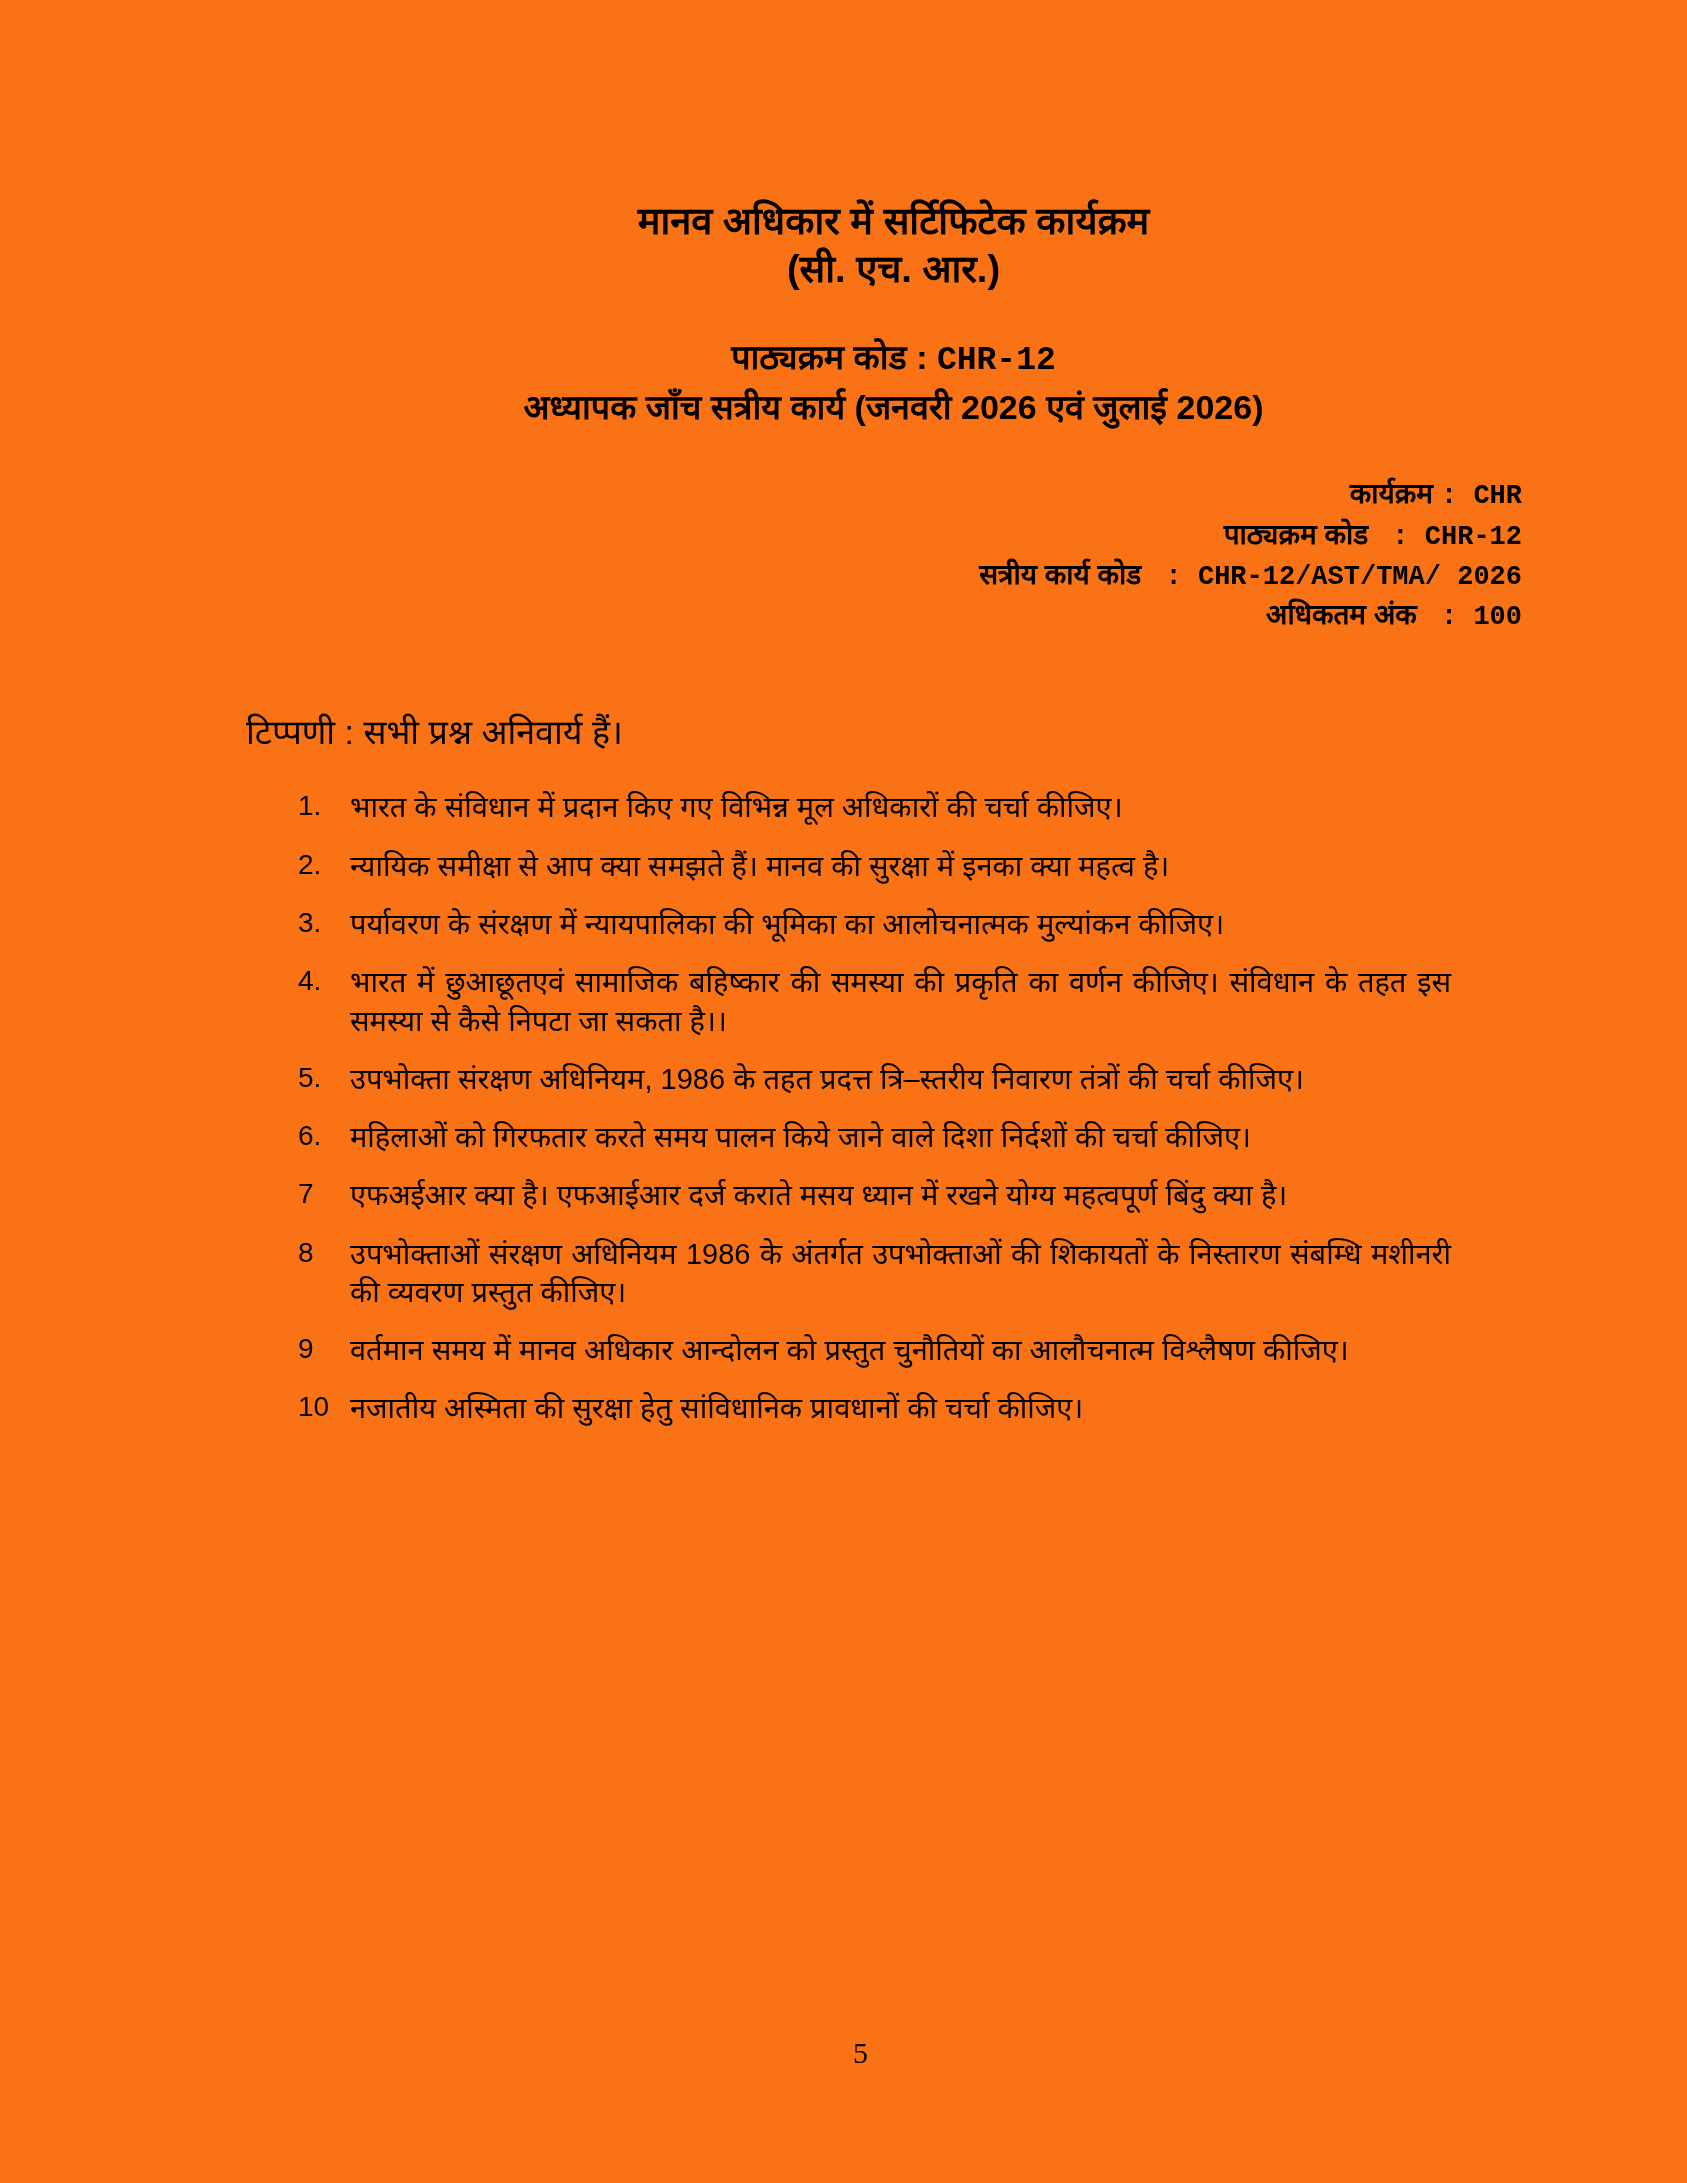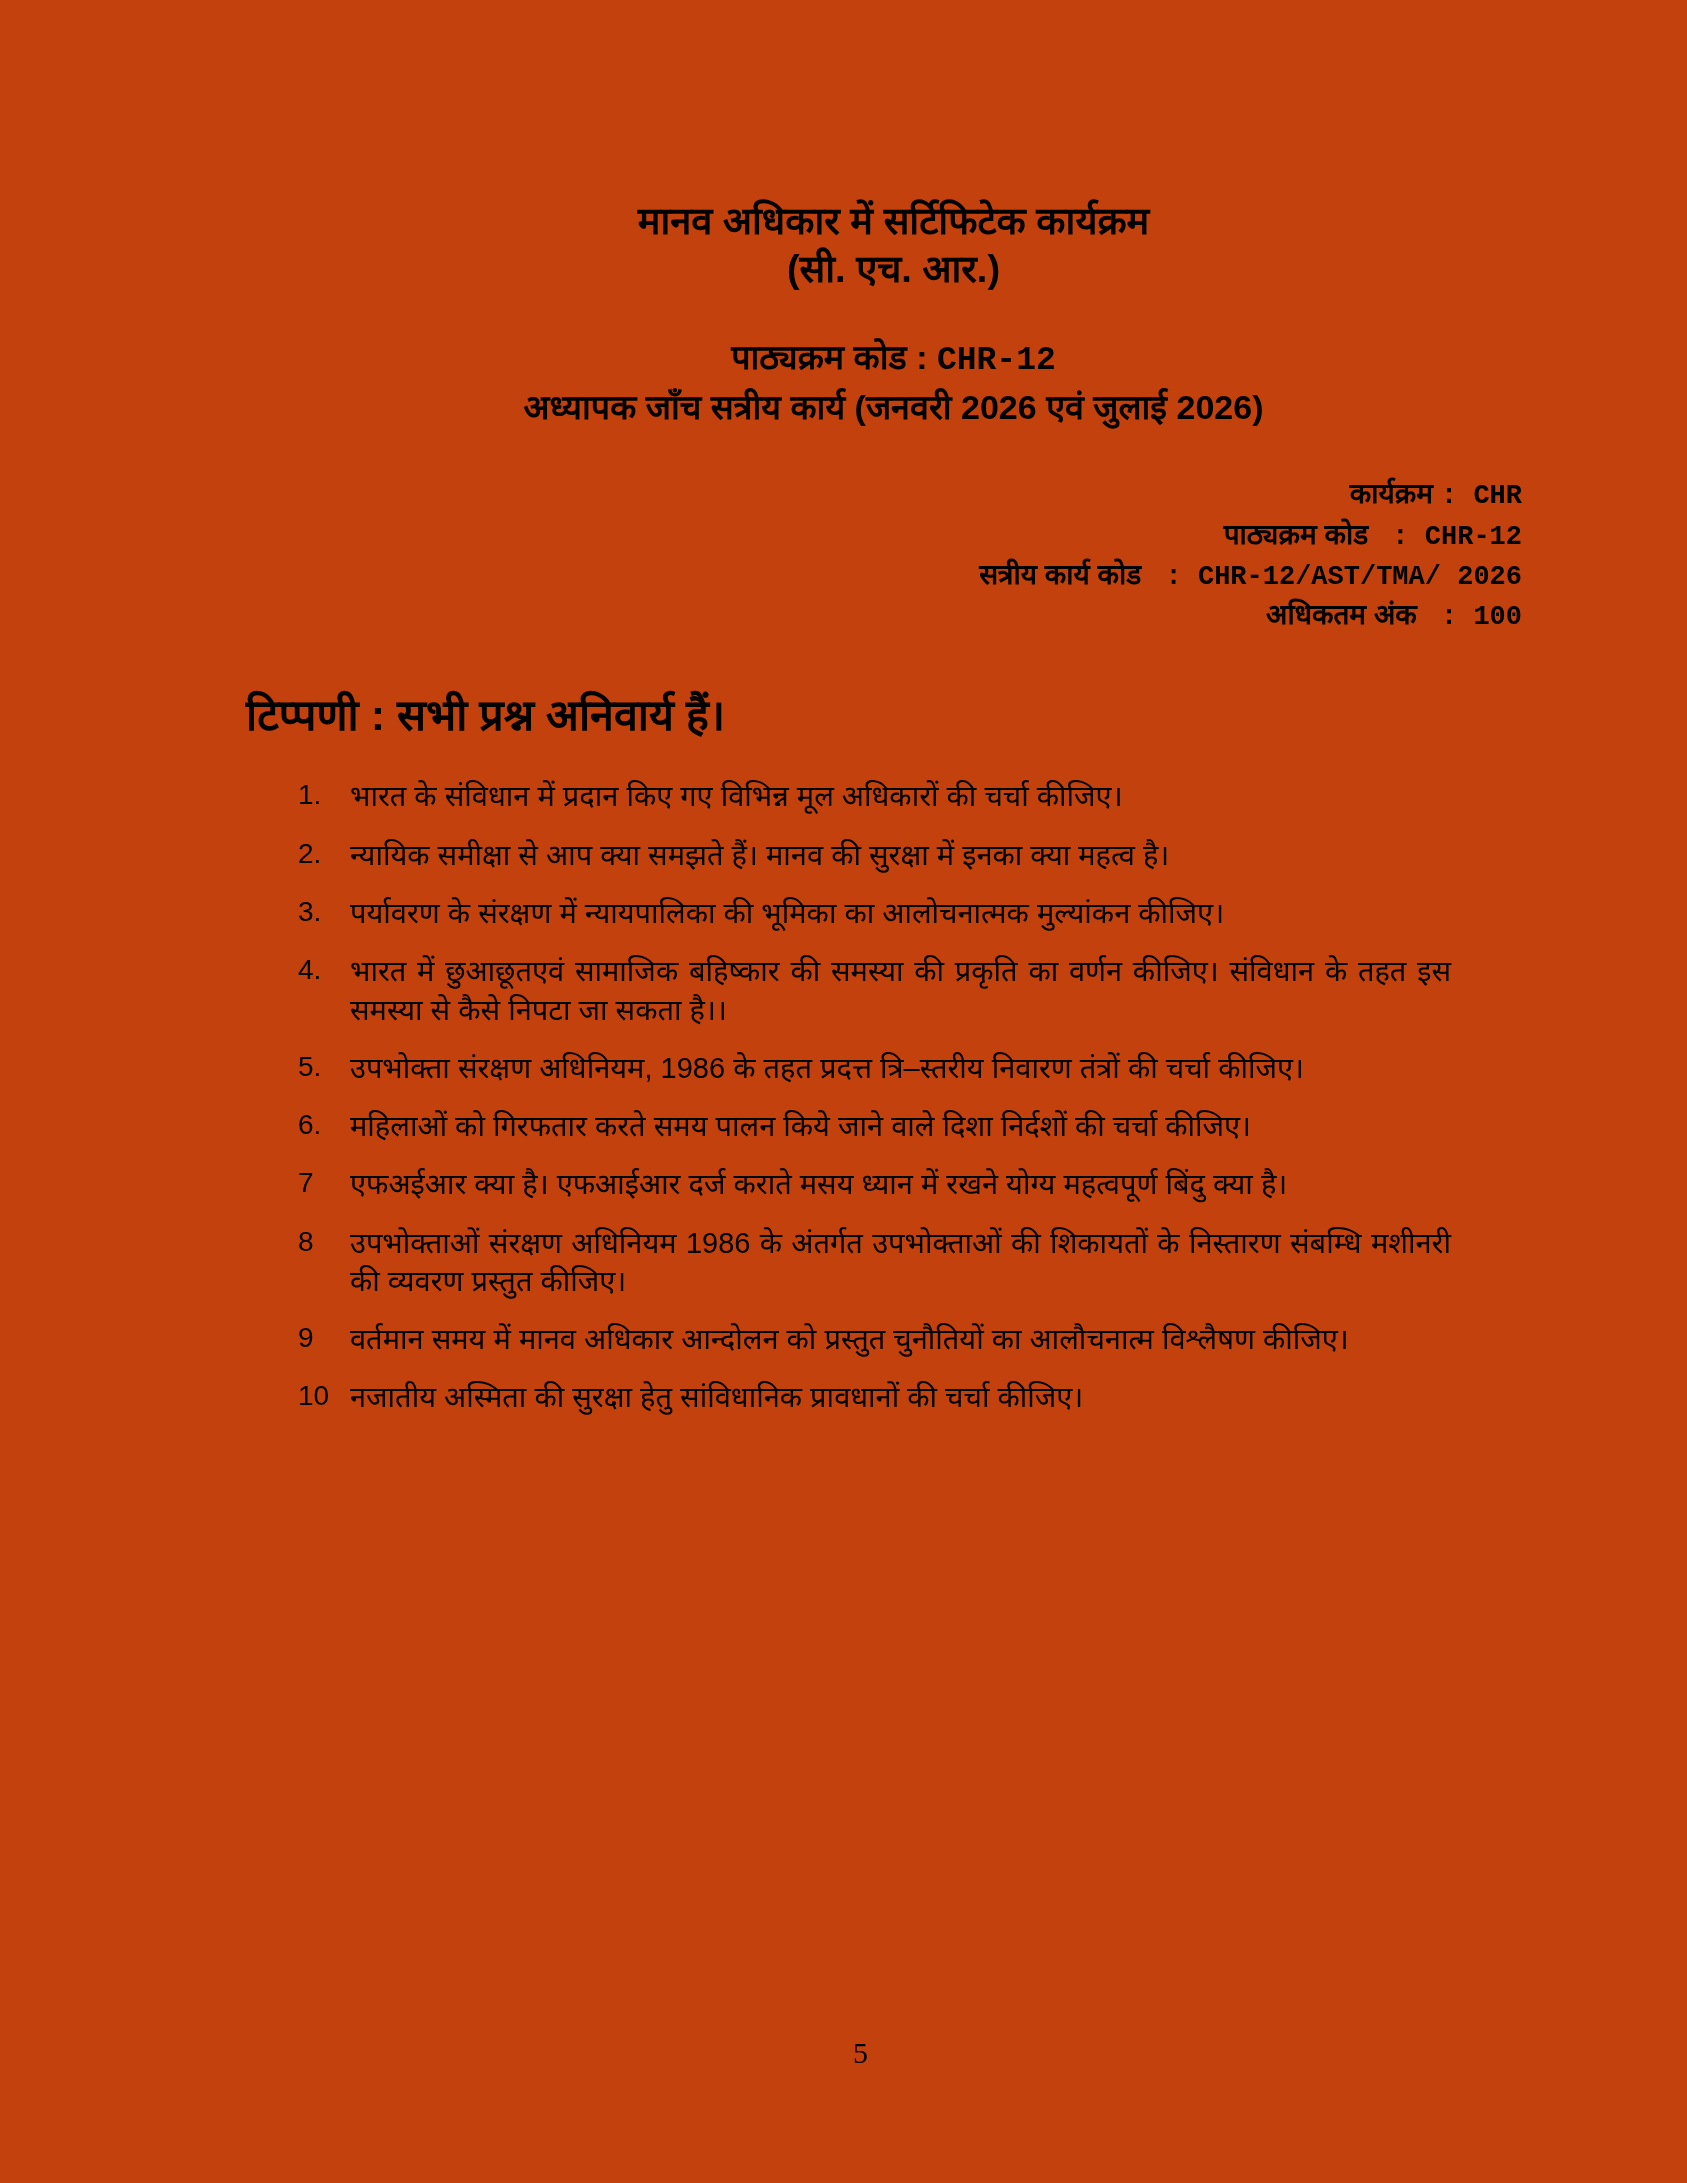--- a/index.html
+++ b/index.html
@@ -1,20 +1,20 @@
 <!DOCTYPE html>
 <html style="font-size:10.6px"><head>
 <meta charset="utf-8">
 <style>
   html, body { margin: 0; padding: 0; background: #ffffff; }
   .page {
     position: relative;
     width: 1687px;
     height: 2183px;
-    background: #c2410c;
+    background: #f97316;
     color: #000000;
     font-family: "Liberation Sans", sans-serif;
     box-sizing: border-box;
     padding: 198px 236px 0 246px;
     overflow: hidden;
   }
   .latin { font-family: Liberation Mono, monospace; }
 
   
   .title-block { text-align: center; padding-left: 90px; }
@@ -23,21 +23,21 @@
 
   .course-head { text-align: center; padding-left: 90px; margin-top: 41px; }
   .course-head .line { font-size: 34px; font-weight: 700; line-height: 1.38; }
   .course-head .latin { font-size: 33px; }
 
   
   .meta-block { text-align: right; margin-top: 45px; margin-right: -71px; }
   .meta-row { font-size: 28px; font-weight: 700; line-height: 1.38; }
   .meta-row .latin { font-size: 27px; margin-left: 8px; }
 
-  .note-line { margin-top: 48px; font-size: 43px; font-weight: 700; }
+  .note-line { margin-top: 72px; font-size: 34px; font-weight: 400; }
 
   .instruction-line { margin-top: 52px; font-size: 30px; font-weight: 700; }
   .instruction-line .latin { font-size: 28.4px; }
 
   .questions { margin-top: 34px; }
   .q { display: flex; padding-left: 52px; margin-bottom: 20px; }
   .qnum { flex: none; width: 52px; font-size: 28px; line-height: 1.32; }
   .qtext { flex: 1; font-size: 29px; line-height: 1.32; text-align: justify; }
 
   .page-number {

